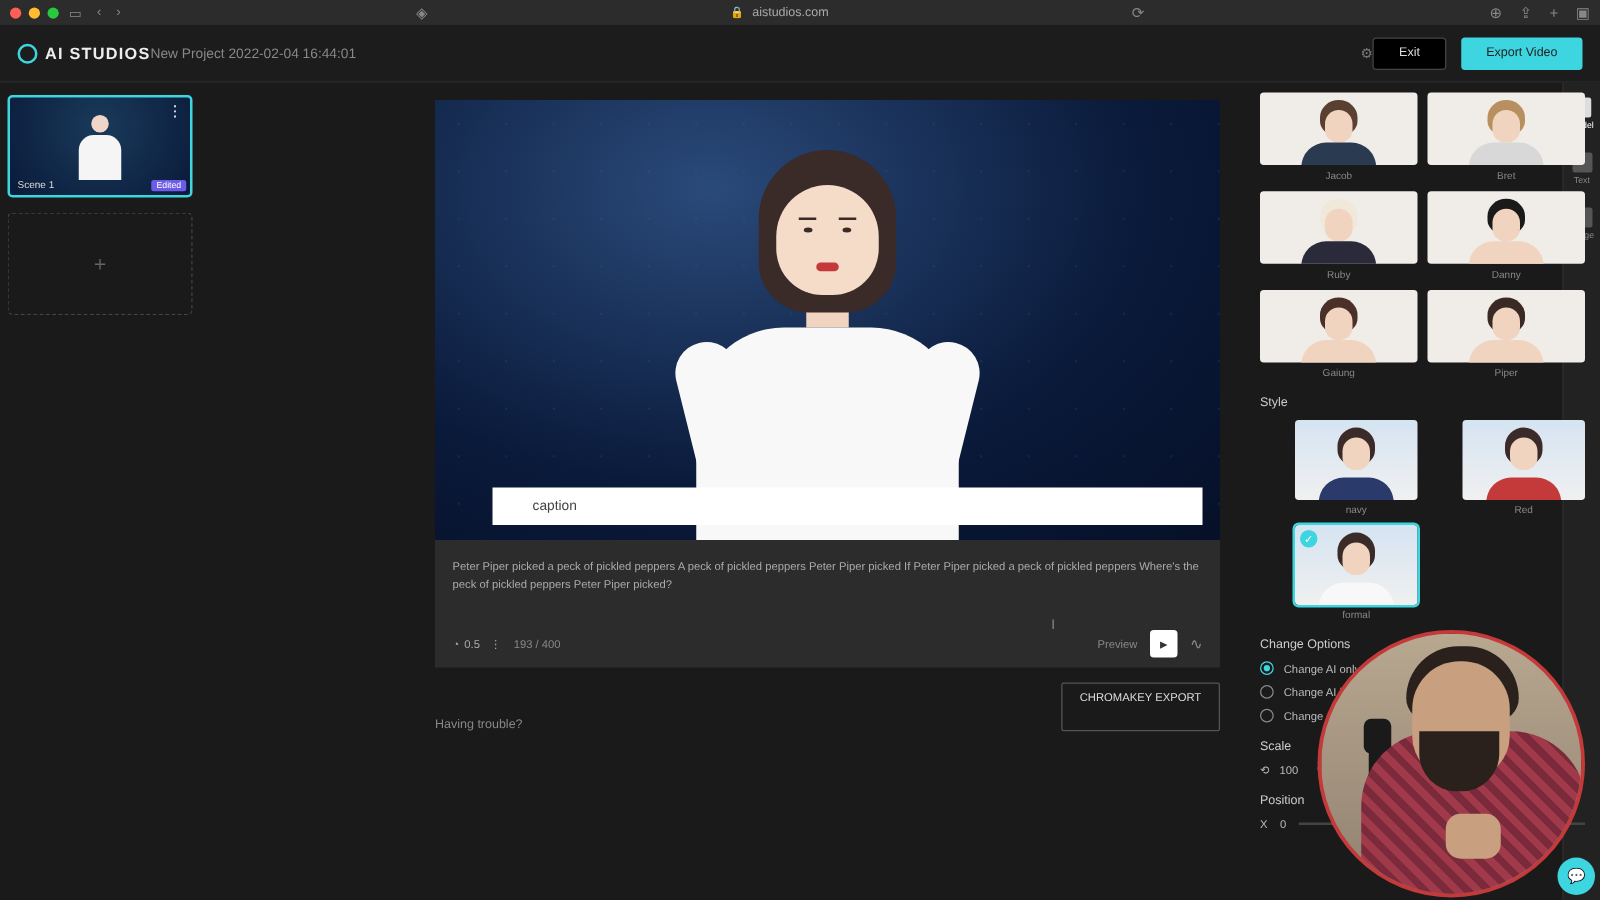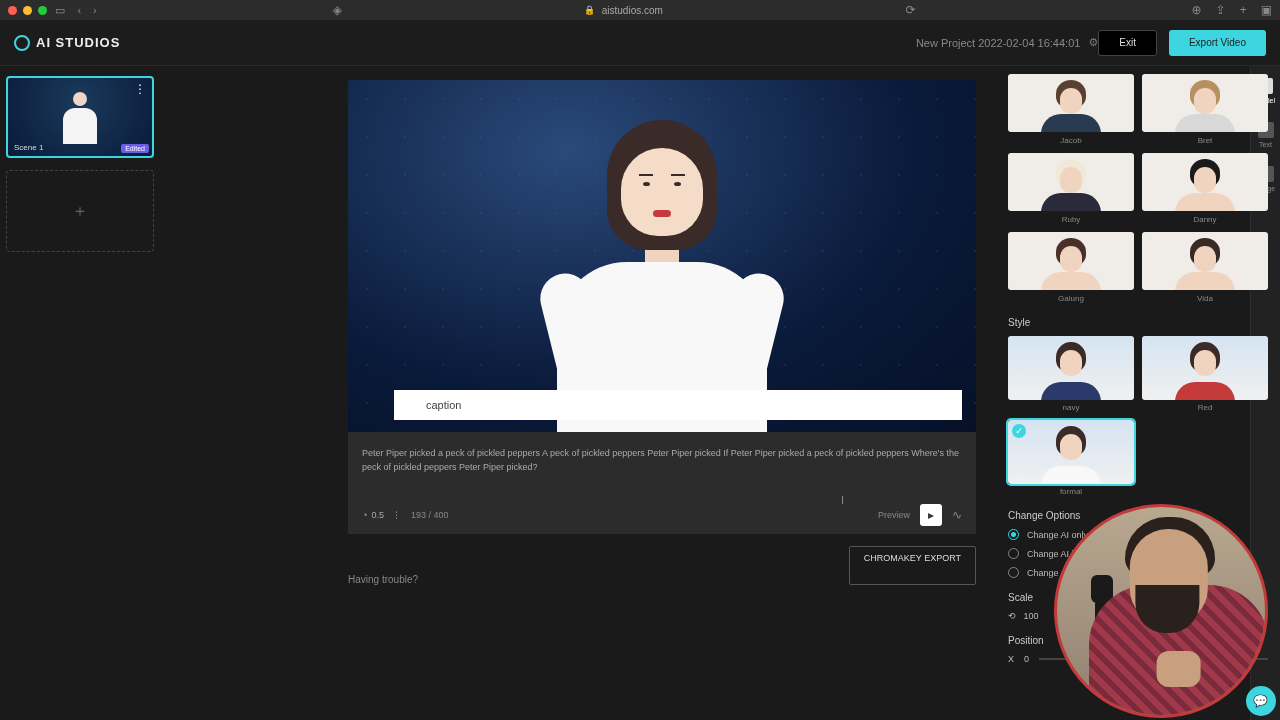--- a/index.html
+++ b/index.html
@@ -36,21 +36,21 @@
   .app-header {
     height: 46px;
     background: #1c1c1c;
     display: flex;
     align-items: center;
     padding: 0 14px;
     border-bottom: 1px solid #2a2a2a;
   }
   .logo { display: flex; align-items: center; gap: 6px; font-weight: 600; letter-spacing: 1px; color: #eee; font-size: 13px;}
   .logo-icon { width: 16px; height: 16px; border: 2px solid #3dd6e0; border-radius: 50%; position: relative; }
-  .header-center { flex: 1; display: flex; justify-content: flex-end; align-items: center; gap: 8px; color: #888; font-size: 11px; }
+  .header-center { flex: 1; display: flex; justify-content: space-between; align-items: center; gap: 20px; color: #888; font-size: 11px; }
   .gear { color: #777; font-size: 11px; }
   .header-right { display: flex; gap: 12px; }
   .btn { height: 26px; padding: 0 20px; border-radius: 3px; font-size: 10px; display: flex; align-items: center; justify-content: center; cursor: pointer; }
   .btn-exit { background: #000000; border: 1px solid #444; color: #ddd; }
   .btn-export { background: #3dd6e0; color: #222; border: none; }
 
   
   .main { display: flex; height: calc(720px - 20px - 46px); }
 
   
@@ -127,21 +127,21 @@
   .model-grid { display: grid; grid-template-columns: 1fr 1fr; gap: 8px; }
   .model-item { display: flex; flex-direction: column; align-items: center; gap: 4px; }
   .model-thumb { width: 100%; height: 58px; background: #f0ece8; border-radius: 3px; position: relative; overflow: hidden; }
   .model-name { font-size: 8px; color: #888; }
   .m-hair { position: absolute; left: 50%; transform: translateX(-50%); top: 6px; border-radius: 50% 50% 40% 40%; }
   .m-face { position: absolute; left: 50%; transform: translateX(-50%); top: 14px; width: 22px; height: 26px; background: #f0d4c0; border-radius: 11px 11px 10px 10px; }
   .m-body { position: absolute; left: 50%; transform: translateX(-50%); bottom: -4px; width: 60px; height: 22px; border-radius: 20px 20px 0 0; }
 
   .section-title { font-size: 10px; color: #ccc; margin: 14px 0 8px; }
   .style-grid { display: grid; grid-template-columns: 1fr 1fr; gap: 8px; }
-  .style-item { display: flex; flex-direction: column; align-items: center; gap: 3px; }
+  .style-item { display: flex; flex-direction: column; align-items: center; gap: 3px; margin-left: 28px; }
   .style-thumb { width: 100%; height: 64px; background: linear-gradient(#d5e4f2,#f0f0f0); border-radius: 3px; position: relative; overflow: hidden; }
   .style-thumb.selected { outline: 2px solid #3dd6e0; }
   .check-badge { position: absolute; top: 4px; left: 4px; width: 14px; height: 14px; background: #3dd6e0; border-radius: 50%; display:flex;align-items:center;justify-content:center;color:#fff;font-size:9px; }
 
   .radio-row { display: flex; align-items: center; gap: 8px; margin: 8px 0; font-size: 9px; color: #bbb; cursor:pointer; }
   .radio { width: 11px; height: 11px; border: 1.5px solid #888; border-radius: 50%; display:flex;align-items:center;justify-content:center; }
   .radio.on { border-color: #3dd6e0; }
   .radio.on::after { content:''; width: 5px; height: 5px; background: #3dd6e0; border-radius: 50%; }
 
   .scale-row { display: flex; align-items: center; gap: 8px; font-size: 9px; color: #bbb; margin-top:6px;}
@@ -347,21 +347,21 @@
             <div class="m-body" style="background:#f0d4c0"></div>
           </div>
           <div class="model-name">Gaiung</div>
         </div>
         <div class="model-item">
           <div class="model-thumb">
             <div class="m-hair" style="width:30px;height:28px;background:#3a2a24"></div>
             <div class="m-face"></div>
             <div class="m-body" style="background:#f0d4c0"></div>
           </div>
-          <div class="model-name">Vida</div>
+          <div class="model-name">Piper</div>
         </div>
       </div>
 
     <div class="section-title">Style</div>
     <div class="style-grid" id="style-grid">
         <div class="style-item">
           <div class="style-thumb">
             <div class="m-hair" style="width:30px;height:30px;background:#3a2a28"></div>
             <div class="m-face"></div>
             <div class="m-body" style="background:#2a3a6a"></div>

